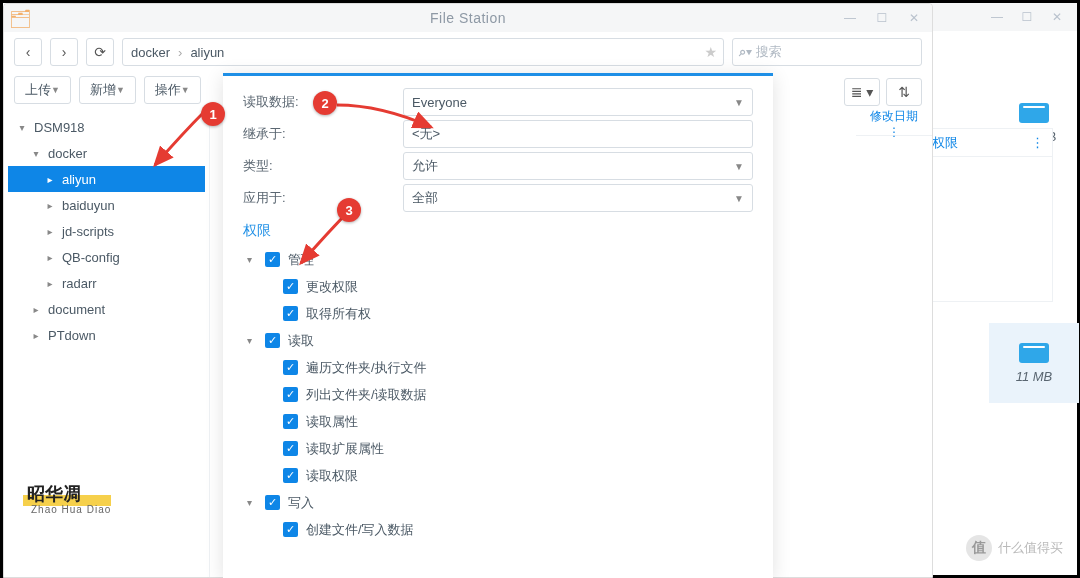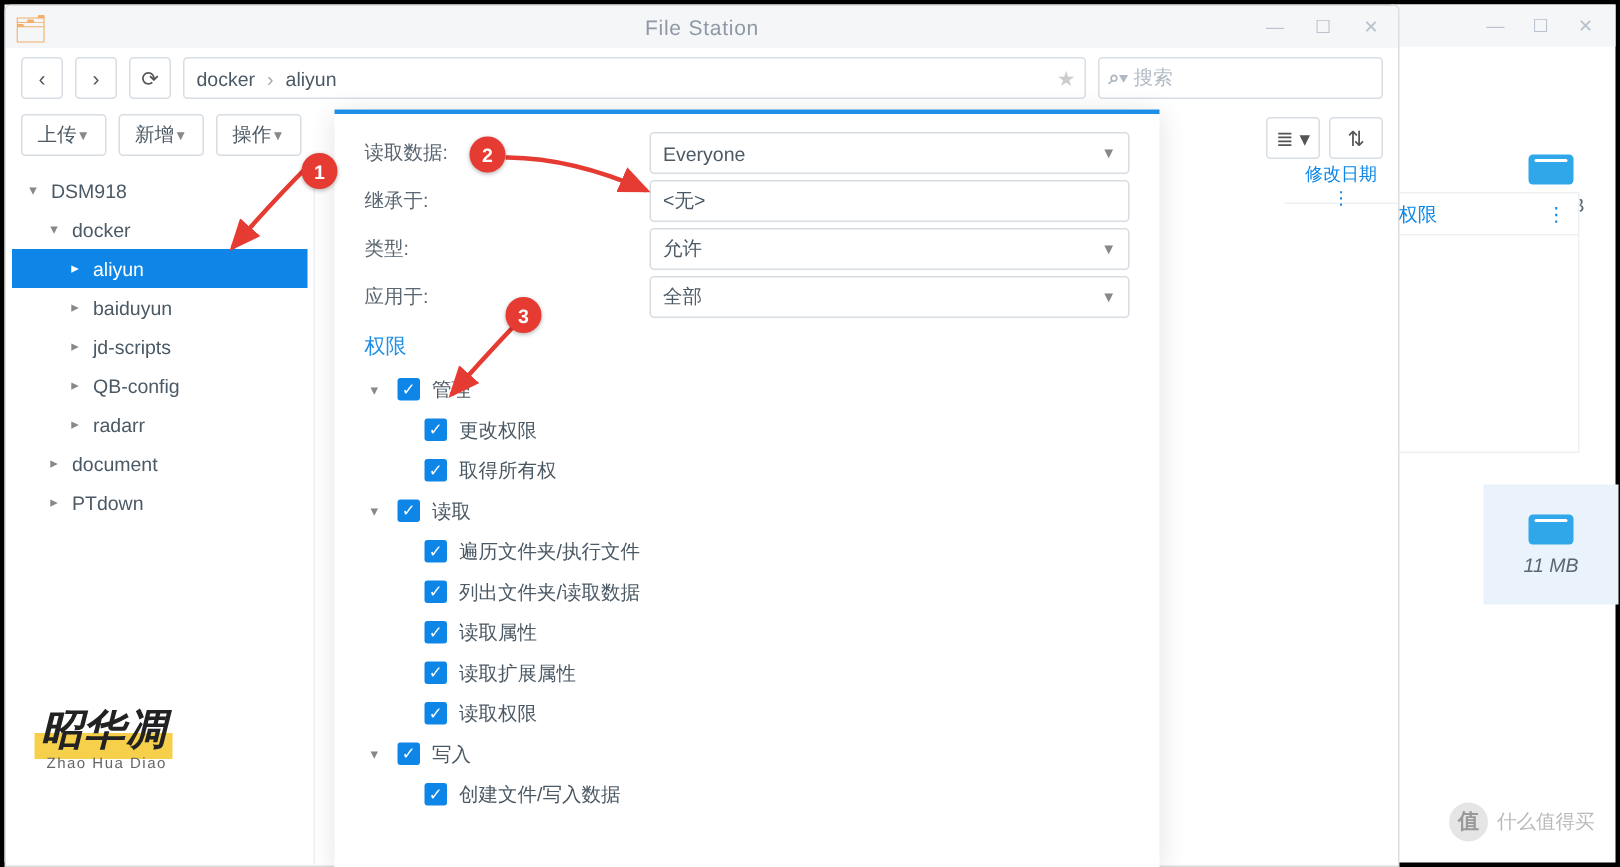--- a/index.html
+++ b/index.html
@@ -40,21 +40,21 @@
 .header-row { position: absolute; right: 0; top: 0; height: 28px; display: flex; align-items: center; border-bottom: 1px solid #eef1f4; font-size: 12px; color: #4b5965; flex-direction: column; }
 .header-date { padding: 0 14px; color: #0e86e7; cursor: pointer; }
 .header-dots { width: 20px; text-align: center; color: #0e86e7; }
 
 
 .dialog { position: absolute; left: 220px; top: 70px; width: 550px; height: 505px; background: #fff; z-index: 20; border-top: 3px solid #1e8fe6; box-shadow: 0 3px 18px rgba(0,0,0,.12); }
 .dialog .d-title { height: 32px; display: flex; align-items: center; justify-content: center; color: #1e8fe6; font-size: 14px; border-bottom: 1px solid #fff; }
 .dialog .d-body { padding: 10px 20px 0 20px; }
 .d-row { display: flex; align-items: center; height: 32px; }
 .d-label { width: 160px; color: #5a6671; font-size: 13px; }
-.d-field { flex: 1; height: 28px; border: 1px solid #d7dde3; border-radius: 3px; display: flex; align-items: center; padding: 0 8px; font-size: 13px; color: #4b5965; justify-content: space-between; margin-left: 30px; }
+.d-field { flex: 1; height: 28px; border: 1px solid #d7dde3; border-radius: 3px; display: flex; align-items: center; padding: 0 8px; font-size: 13px; color: #4b5965; justify-content: space-between; }
 .d-field .dd { color: #888; font-size: 10px; }
 .section-title { color: #1e8fe6; font-size: 14px; margin: 8px 0 6px 0; }
 .perm-tree { font-size: 13px; color: #4b5965; padding-left: 4px; }
 .perm-node { height: 27px; display: flex; align-items: center; }
 .perm-node .exp { width: 12px; color: #888; font-size: 10px; margin-right: 6px; }
 .perm-node.child { padding-left: 36px; }
 .perm-node .chk { width: 15px; height: 15px; background: #0e86e7; margin-right: 8px; display: flex; align-items: center; justify-content: center; color: #fff; font-size: 11px; border-radius: 2px; }
 
 
 .right-panel { position: absolute; right: 24px; top: 125px; width: 210px; background: #fff; border: 1px solid #eef1f4; z-index: 2; font-size: 13px; }
@@ -72,21 +72,21 @@
 
 .bg-titlebar { position: absolute; right: 0; top: 0; width: 150px; height: 28px; background: #f5f6f7; z-index: 1; display:flex; align-items:center; justify-content:flex-end; padding-right:5px; }
 .bg-titlebar .win-btn { width: 30px; height: 20px; color: #b9c2cd; display: flex; align-items: center; justify-content: center; font-size: 12px; }
 
 
 .badge { position: absolute; width: 24px; height: 24px; background: #e53b32; color: #fff; border-radius: 50%; display: flex; align-items: center; justify-content: center; font-size: 13px; font-weight: bold; z-index: 60; box-shadow: 0 1px 3px rgba(0,0,0,.3); }
 .arrow-svg { position: absolute; z-index: 55; pointer-events: none; }
 
 
 .wm-left { position: absolute; left: 20px; bottom: 60px; z-index: 70; font-family: cursive; }
-.wm-left .cn { font-size: 28px; font-style: italic; color: #222; font-weight: bold; background: linear-gradient(transparent 55%, #f6d04b 55%); padding: 0 4px; }
+.wm-left .cn { font-size: 18px; color: #222; font-weight: bold; background: linear-gradient(transparent 55%, #f6d04b 55%); padding: 0 4px; }
 .wm-left .en { font-size: 10px; color: #666; letter-spacing: 1px; margin-top: -2px; padding-left: 8px; }
 
 .wm-right { position: absolute; right: 14px; bottom: 14px; z-index: 70; font-size: 13px; color: #bababa; display: flex; align-items: center; gap: 6px; }
 .wm-right .circle { width: 26px; height: 26px; border-radius: 50%; background: #e5e5e5; color: #999; display:flex; align-items:center; justify-content:center; font-size: 14px; font-weight:bold; }
 </style>
 </head>
 <body>
 
 <div class="outer">
 

